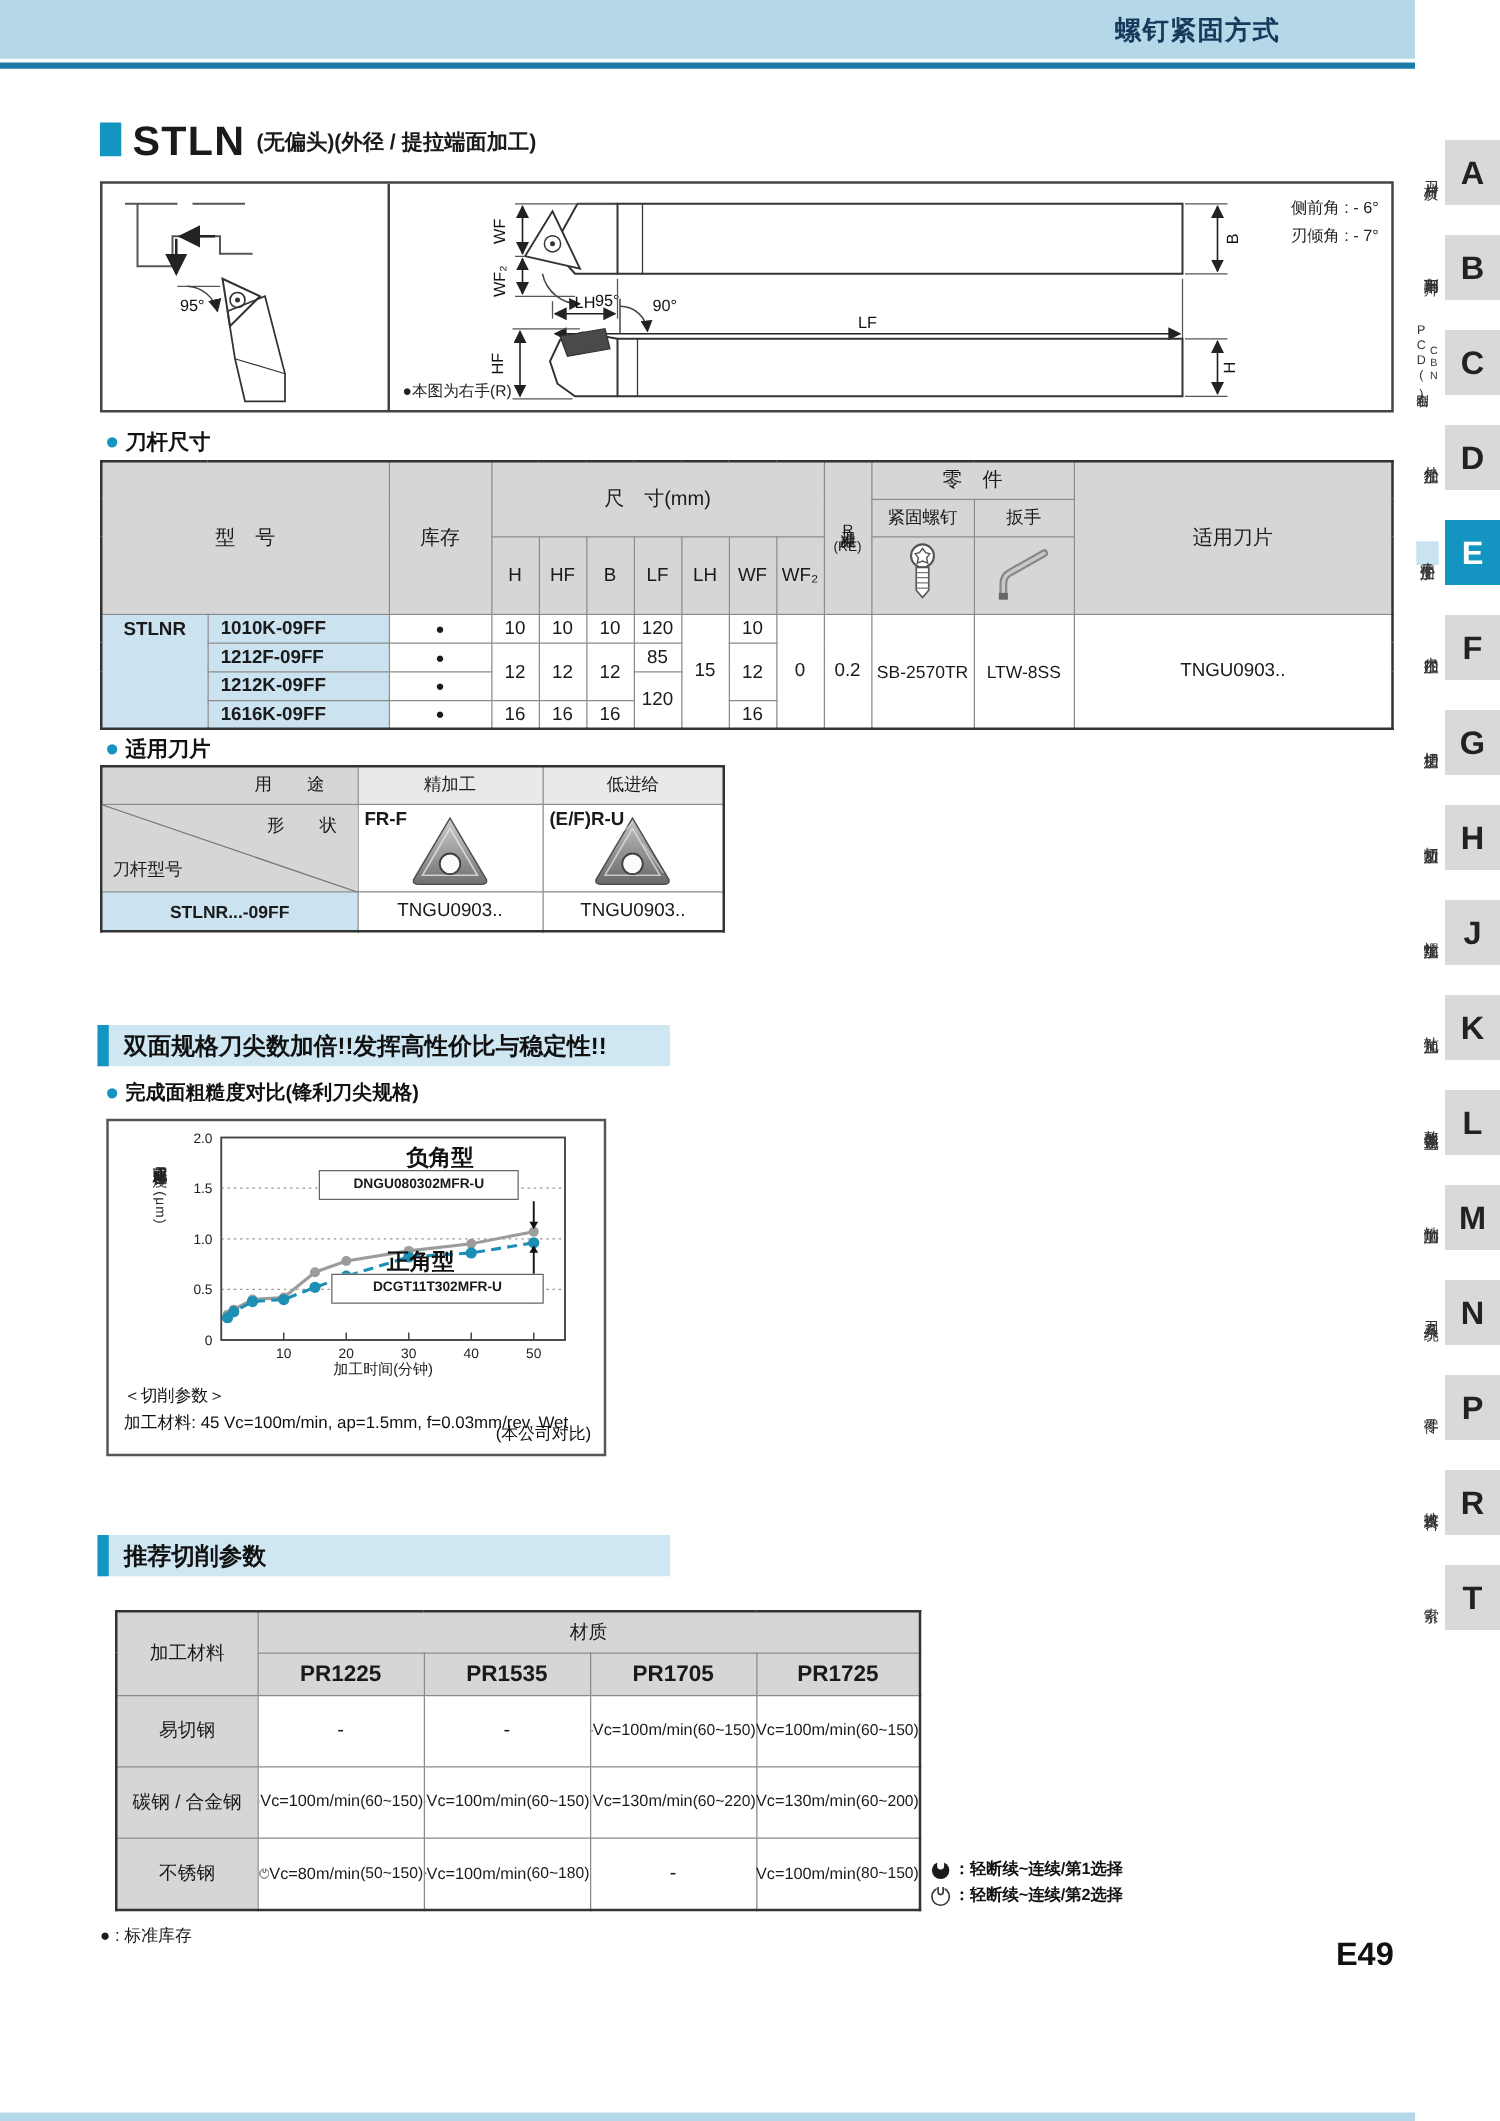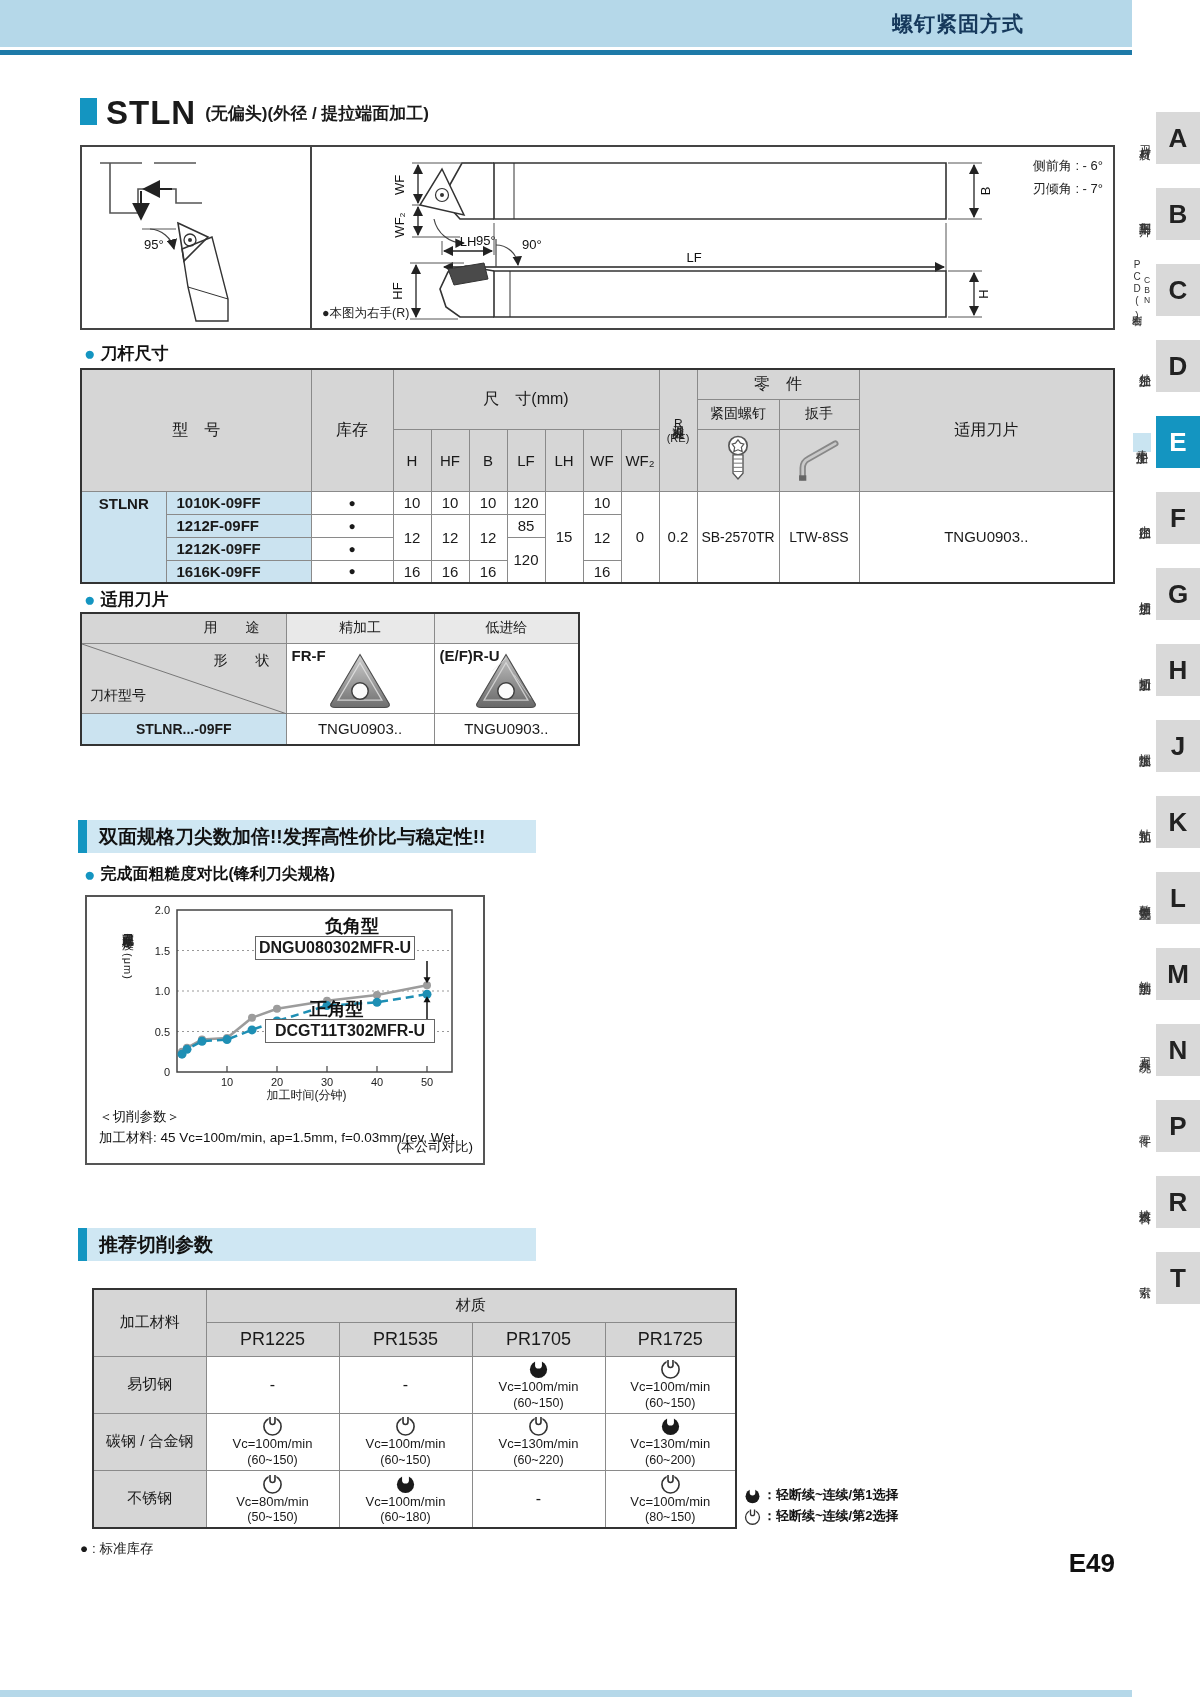--- a/index.html
+++ b/index.html
@@ -52,30 +52,30 @@
   .banner{left:78px;width:458px;height:33px;background:#cfe7f3;border-left:9px solid #1495c1;
           display:flex;align-items:center;padding-left:12px;box-sizing:border-box;
           font-size:19px;font-weight:bold;color:#111;}
   
   .chartbox{left:85px;top:895px;width:400px;height:270px;border:2px solid #555;box-sizing:border-box;background:#fff;}
   .ylab{position:absolute;left:32px;top:26px;writing-mode:vertical-rl;text-orientation:mixed;
         font-size:12px;letter-spacing:1px;color:#222;}
   .xlab{position:absolute;left:82px;top:190px;width:275px;text-align:center;font-size:12px;color:#222;}
   .chart-lbl{position:absolute;text-align:center;font-weight:bold;font-size:18px;color:#111;}
   .chart-lblbox{position:absolute;border:1.5px solid #666;background:#fff;text-align:center;
-                font-weight:bold;font-size:16px;line-height:21px;height:22px;}
+                font-weight:bold;font-size:11px;line-height:21px;height:22px;}
   .cparams{position:absolute;left:12px;top:210px;font-size:13.5px;line-height:1.55;color:#111;}
   .cnote{position:absolute;right:10px;bottom:7px;font-size:13.5px;color:#111;}
   
   .cuttbl{left:92px;top:1288px;width:645px;border:2px solid #333;}
   .cuttbl td{border:1px solid #8a8a8a;text-align:center;vertical-align:middle;padding:0;}
   .cuttbl .hd{background:#d6d6d6;font-size:15px;}
-  .cuttbl .pr{background:#d6d6d6;font-size:18px;font-weight:normal;}
+  .cuttbl .pr{background:#d6d6d6;font-size:18px;font-weight:bold;}
   .cuttbl .mat{background:#d6d6d6;font-size:15px;}
-  .vcell{display:flex;flex-direction:column;align-items:center;justify-content:flex-end;gap:0;}
+  .vcell{display:flex;flex-direction:row;align-items:center;justify-content:flex-end;gap:0;}
   .vcell .v{font-size:13px;line-height:1.25;}
   .vcell .r{font-size:12.5px;line-height:1.2;}
   .dash{font-size:16px;}
   .pac{width:21px;height:21px;}
   .pac-s{width:17px;height:17px;}
   
   .legend{left:744px;top:1486px;display:flex;flex-direction:column;gap:3px;}
   .legrow{display:flex;align-items:center;gap:2px;font-size:13px;font-weight:bold;color:#111;}
   
   .stocknote{left:80px;top:1540px;font-size:13.5px;}

